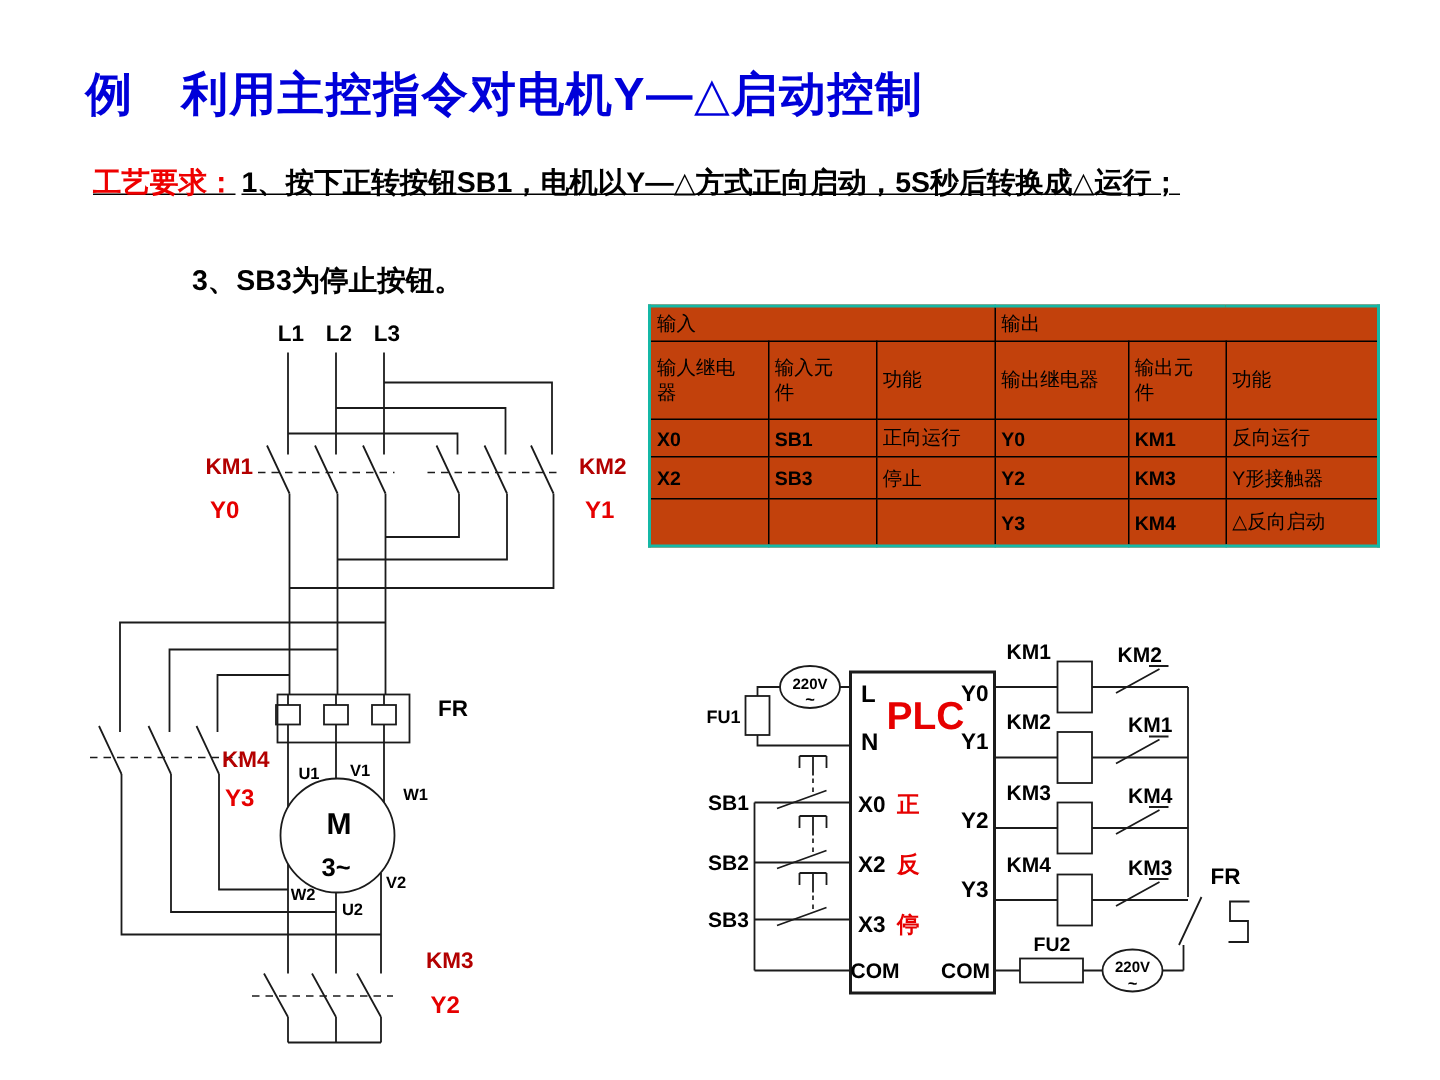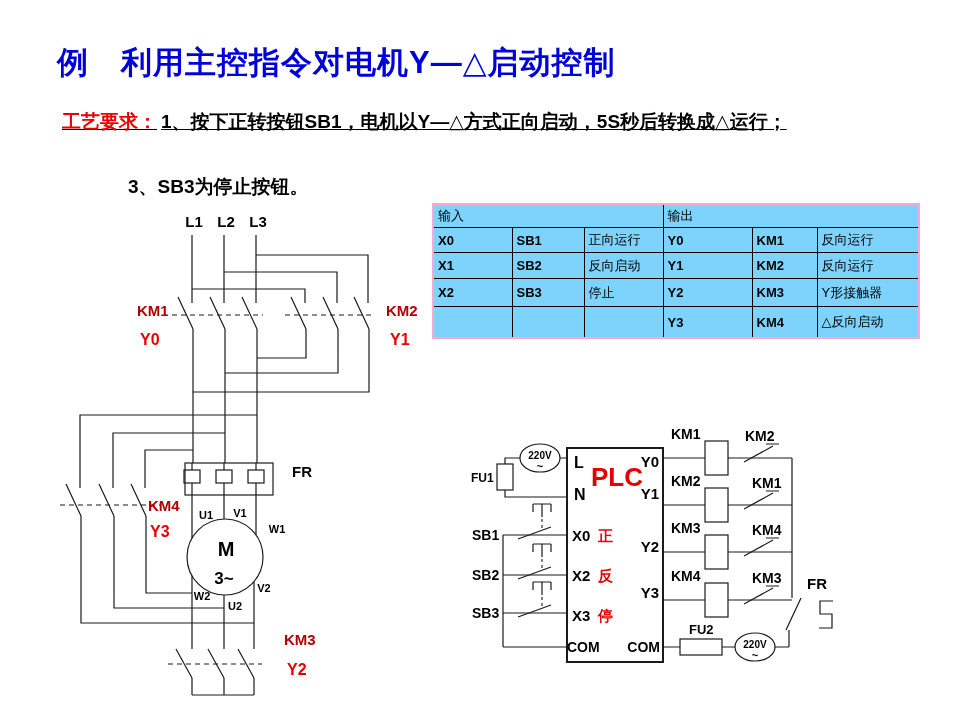--- a/index.html
+++ b/index.html
@@ -6,21 +6,21 @@
   .slide{position:relative;width:960px;height:720px;background:#ffffff;overflow:hidden;
          font-family:"Liberation Sans","DejaVu Sans",sans-serif;}
   .title{position:absolute;left:57px;top:42px;font-size:31px;font-weight:bold;
          color:#0000d9;letter-spacing:1px;white-space:nowrap;}
   .req{position:absolute;font-size:19px;font-weight:bold;color:#000;white-space:nowrap;}
   .req1{left:62px;top:109px;text-decoration:underline;}
   .req2{left:91px;top:142px;}
   .req3{left:86px;top:174px;margin-left:42px;}
   .req-label{color:#ee0000;margin-right:4px;}
   table.io{position:absolute;left:432px;top:203px;border-collapse:collapse;
-           table-layout:fixed;border:2px solid #f9a8d4;background:#7dd3fc;}
+           table-layout:fixed;border:2px solid #14b8a6;background:#c2410c;}
   table.io td{border:1px solid #000;font-size:13px;color:#000;padding:1px 4px;
               vertical-align:middle;overflow:hidden;}
   td.grp{height:20px;}
   td.colhead{height:49px;vertical-align:top;padding-top:3px;font-size:14px;line-height:1.25;}
   .hw1{display:inline-block;width:60px;}
   .hw2{display:inline-block;width:46px;}
   td.code{font-weight:bold;}
   tr.r1 td{height:22px;} tr.r2 td{height:23px;} tr.r3 td{height:25px;} tr.r4 td{height:28px;}
   svg{position:absolute;}
   svg text{font-family:"Liberation Sans","DejaVu Sans",sans-serif;}
@@ -53,34 +53,34 @@
         <col style="width:79px">
       <col style="width:89px">
         <col style="width:65px">
         <col style="width:102px">
     </colgroup>
     <tbody>
         <tr>
       <td class="grp" colspan="3">输入</td>
       <td class="grp" colspan="3">输出</td>
     </tr>
+    <tr>
+      <td class="colhead"><span class="hw1">输人继电器</span></td>
+      <td class="colhead"><span class="hw2">输入元件</span></td>
+      <td class="colhead">功能</td>
+      <td class="colhead">输出继电器</td>
+      <td class="colhead"><span class="hw2">输出元件</span></td>
+      <td class="colhead">功能</td>
+    </tr>
     <tr class="r1">
       <td class="code">X0</td>
       <td class="code">SB1</td>
       <td>正向运行</td>
       <td class="code">Y0</td>
       <td class="code">KM1</td>
-      <td>反向运行</td>
-    </tr>
-    <tr class="r2">
-      <td class="code">X1</td>
-      <td class="code">SB2</td>
-      <td>反向启动</td>
-      <td class="code">Y1</td>
-      <td class="code">KM2</td>
       <td>反向运行</td>
     </tr>
     <tr class="r3">
       <td class="code">X2</td>
       <td class="code">SB3</td>
       <td>停止</td>
       <td class="code">Y2</td>
       <td class="code">KM3</td>
       <td>Y形接触器</td>
     </tr>

